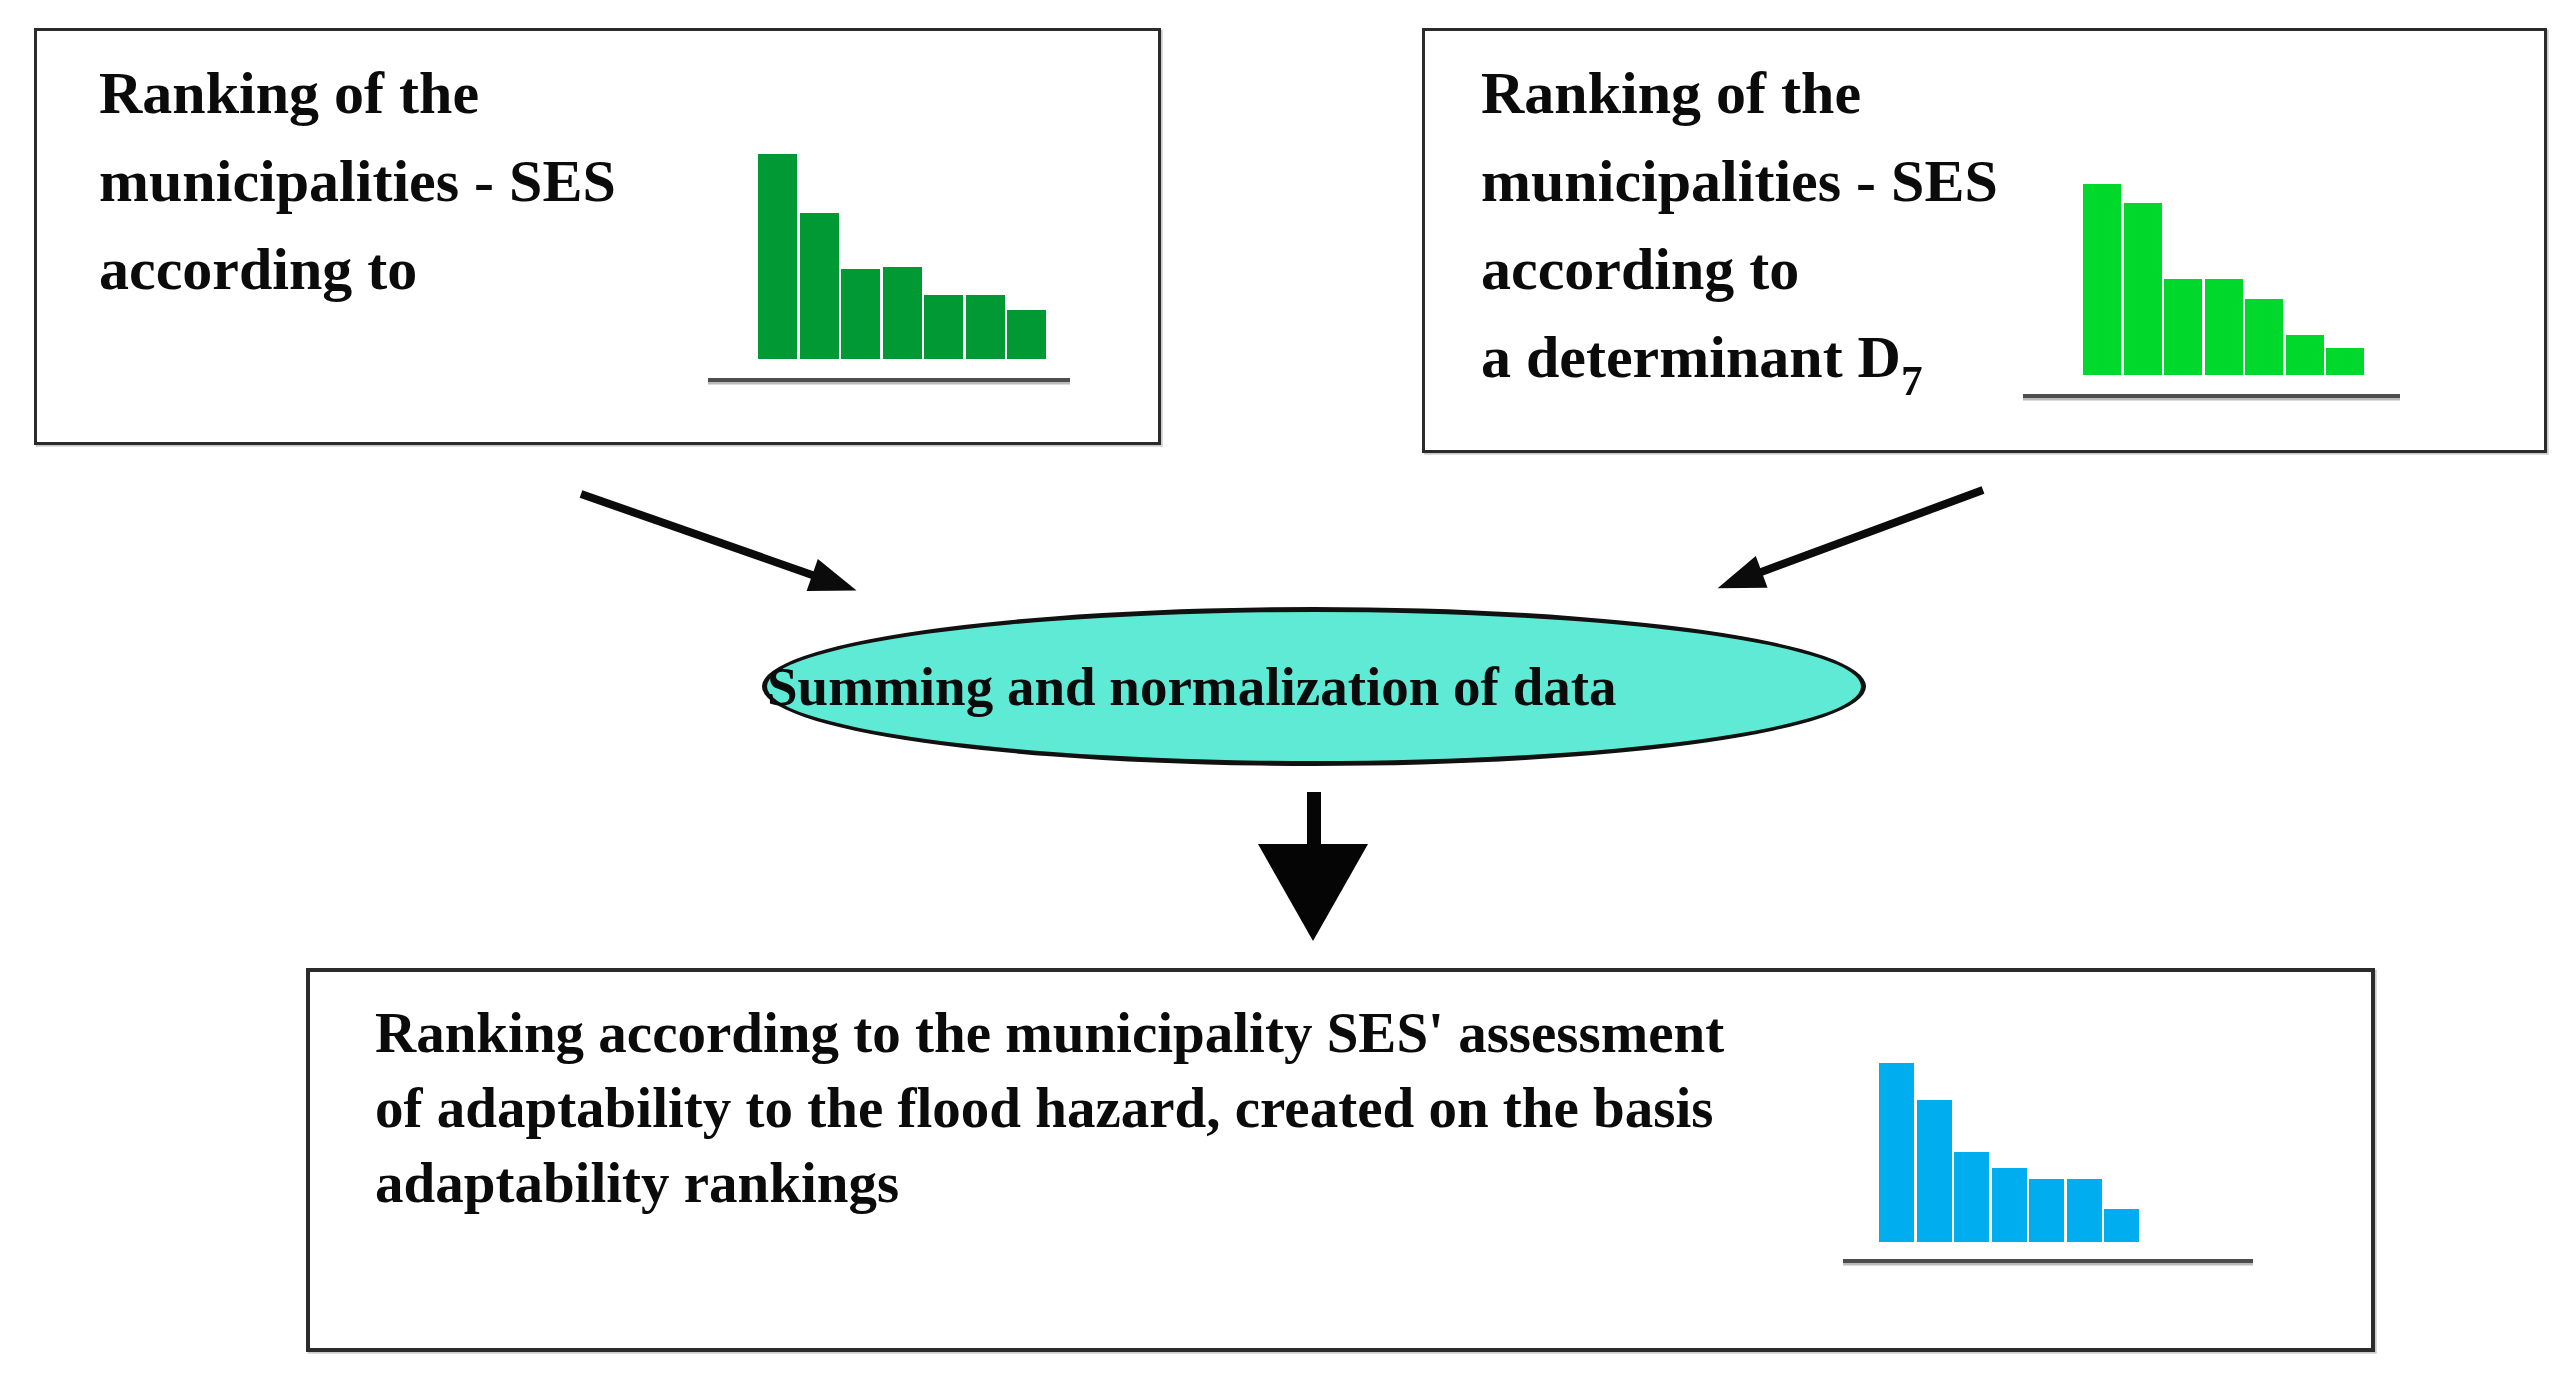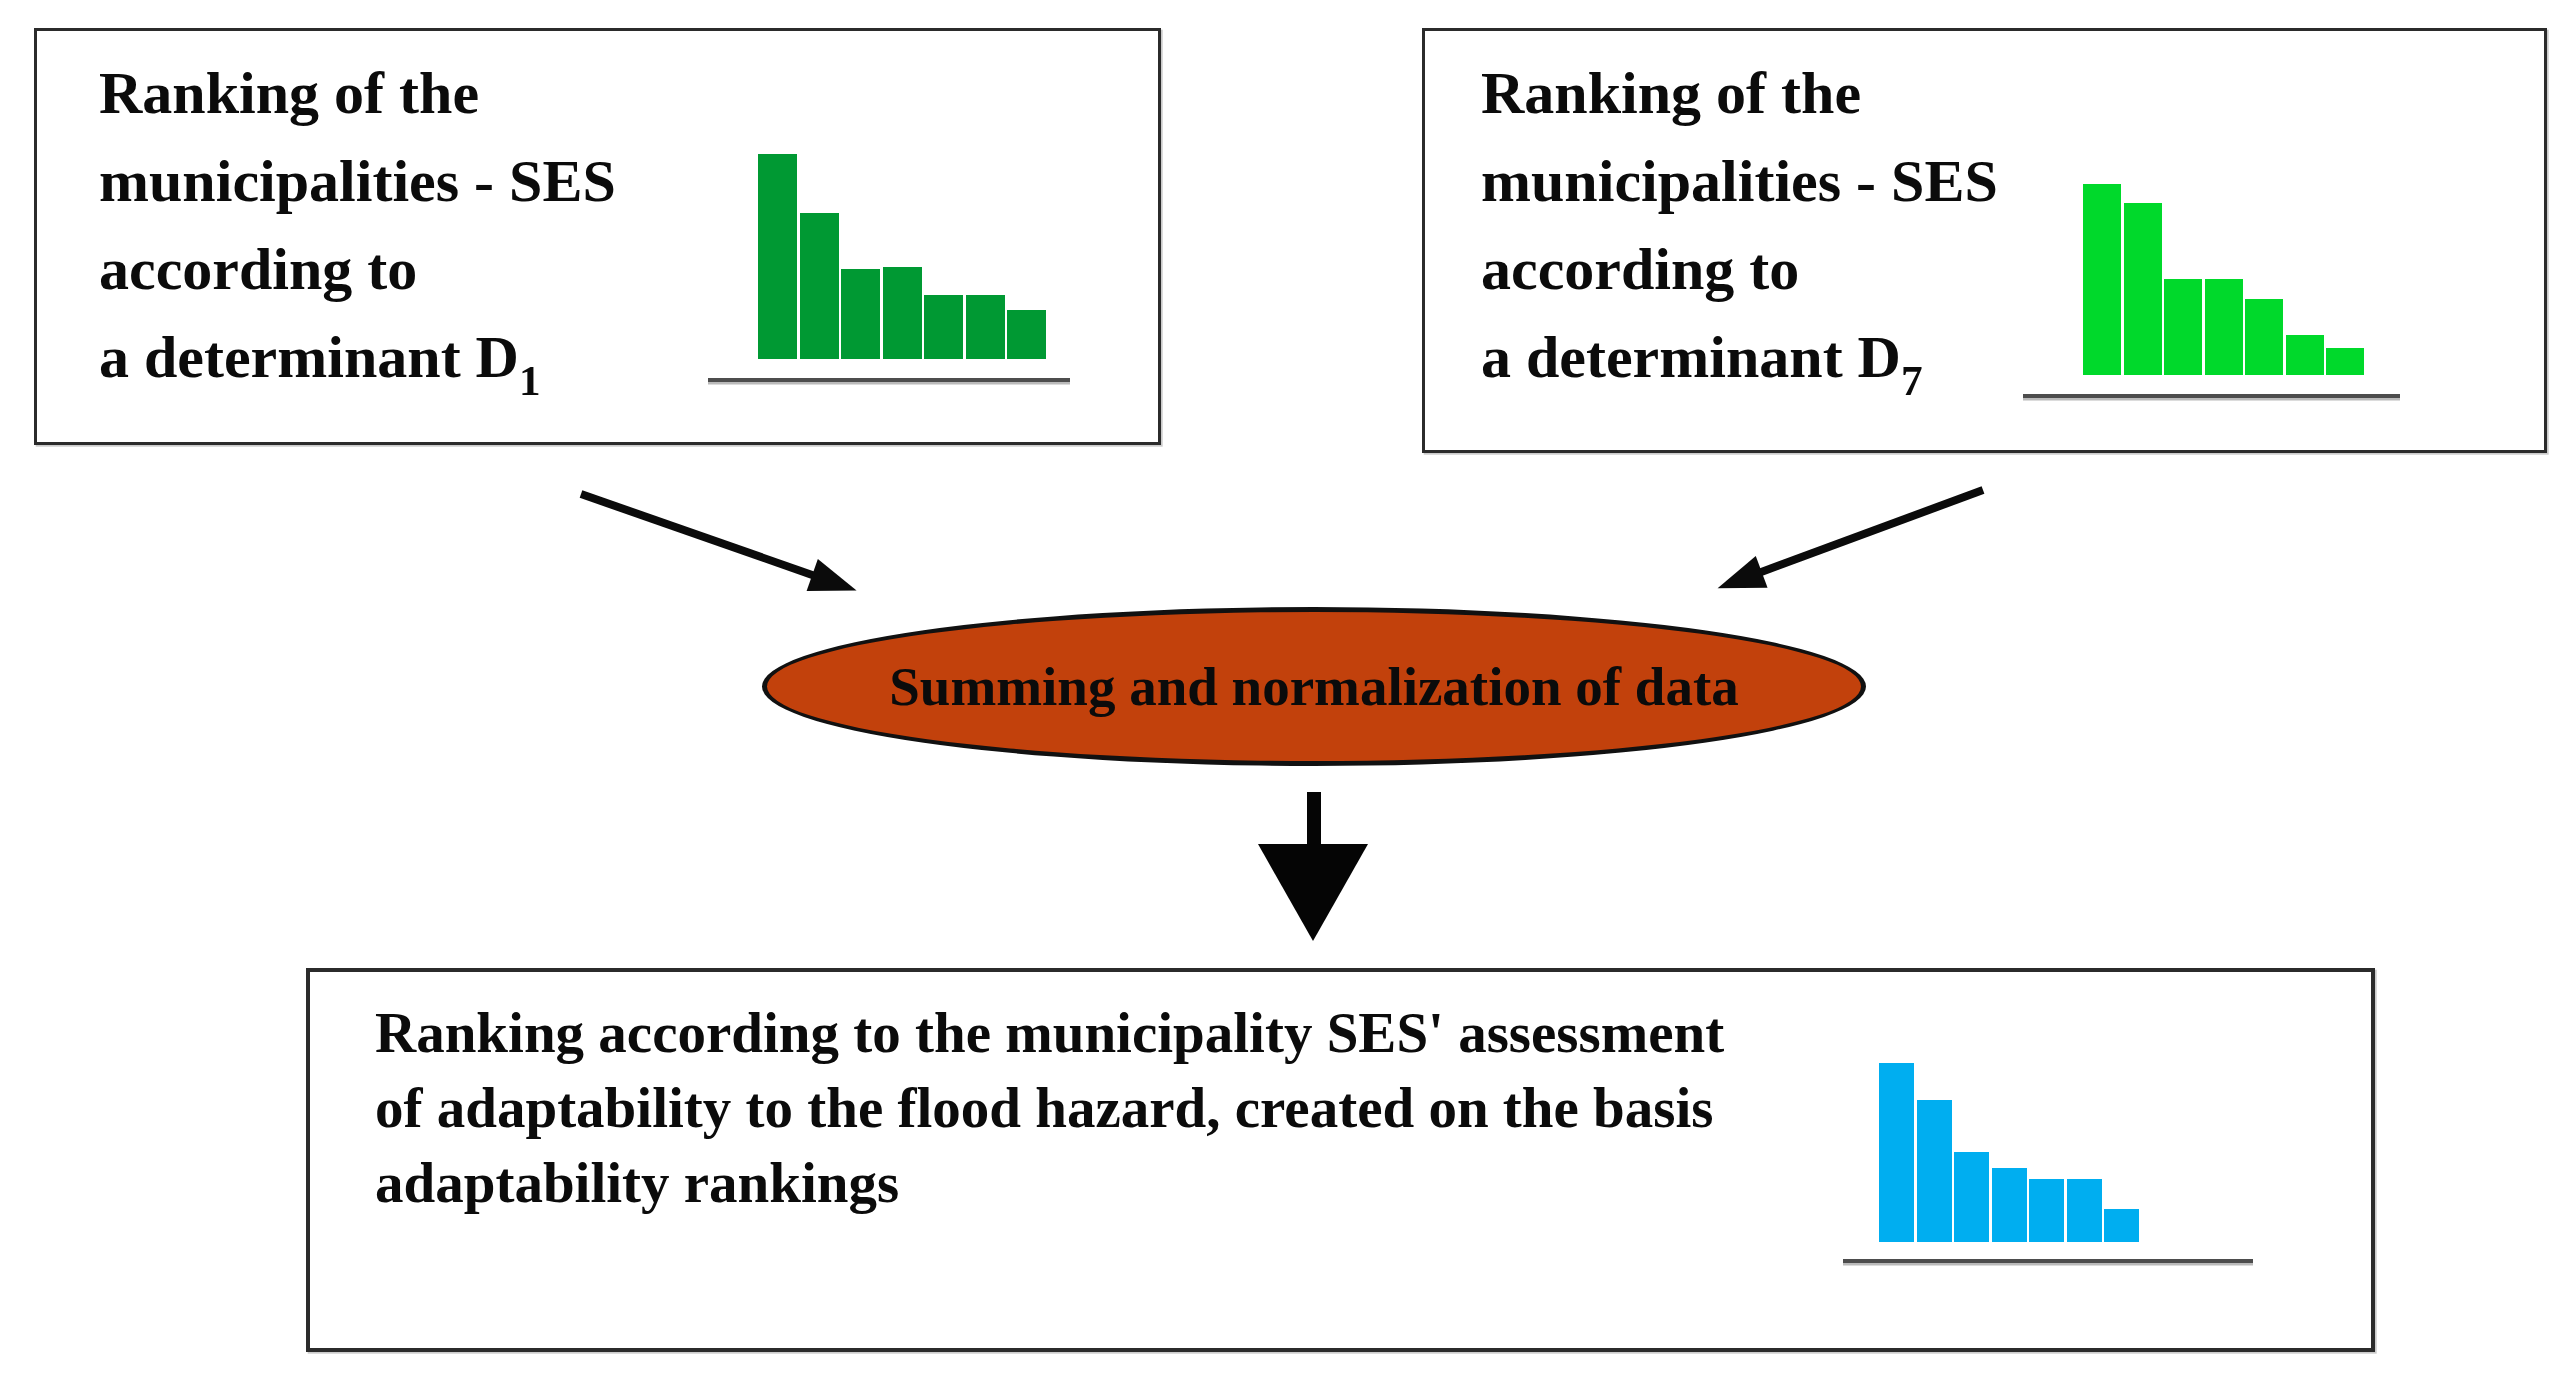--- a/index.html
+++ b/index.html
@@ -37,22 +37,22 @@
   .result-text{
     font-size:57px;
     line-height:75px;
   }
   
   .ellipse{
     position:absolute;
     left:762px;top:607px;width:1104px;height:159px;
     border:5px solid #111;
     border-radius:50%;
-    background:#c2410c;
-    display:flex;align-items:center;justify-content:center;
+    background:#5eead4;
+    display:flex;align-items:center;
     box-sizing:border-box;
   }
   .ellipse span{font-size:55px;white-space:nowrap;}
   
   .mini-chart{position:absolute;}
   .mini-chart .bars{
     position:absolute;
     display:flex;
     align-items:flex-end;
     column-gap:2.5px;
@@ -91,21 +91,20 @@
 </head>
 <body>
 
 <div id="canvas">
 
   <div class="node-box" style="left:34px;top:28px;width:1127px;height:417px;"></div>
   <div class="box-text" style="left:99px;top:49px;">
     <span class="line">Ranking of the</span>
     <span class="line">municipalities - SES</span>
     <span class="line">according to</span>
-    <span class="line det"><span>a determinant D</span><sub>1</sub></span>
   </div>
   <div class="mini-chart" style="left:708px;top:147px;width:381px;height:235px;">
     <div class="bars" style="left:50px;bottom:23.5px;">
         <div class="bar" style="width: 39px; height: 205px; background: rgb(0, 153, 51);"></div>
         <div class="bar" style="width: 39px; height: 146px; background: rgb(0, 153, 51);"></div>
         <div class="bar" style="width: 39px; height: 90px; background: rgb(0, 153, 51);"></div>
         <div class="bar" style="width: 39px; height: 92px; background: rgb(0, 153, 51);"></div>
         <div class="bar" style="width: 39px; height: 64px; background: rgb(0, 153, 51);"></div>
         <div class="bar" style="width: 39px; height: 64px; background: rgb(0, 153, 51);"></div>
         <div class="bar" style="width: 39px; height: 49px; background: rgb(0, 153, 51);"></div>

